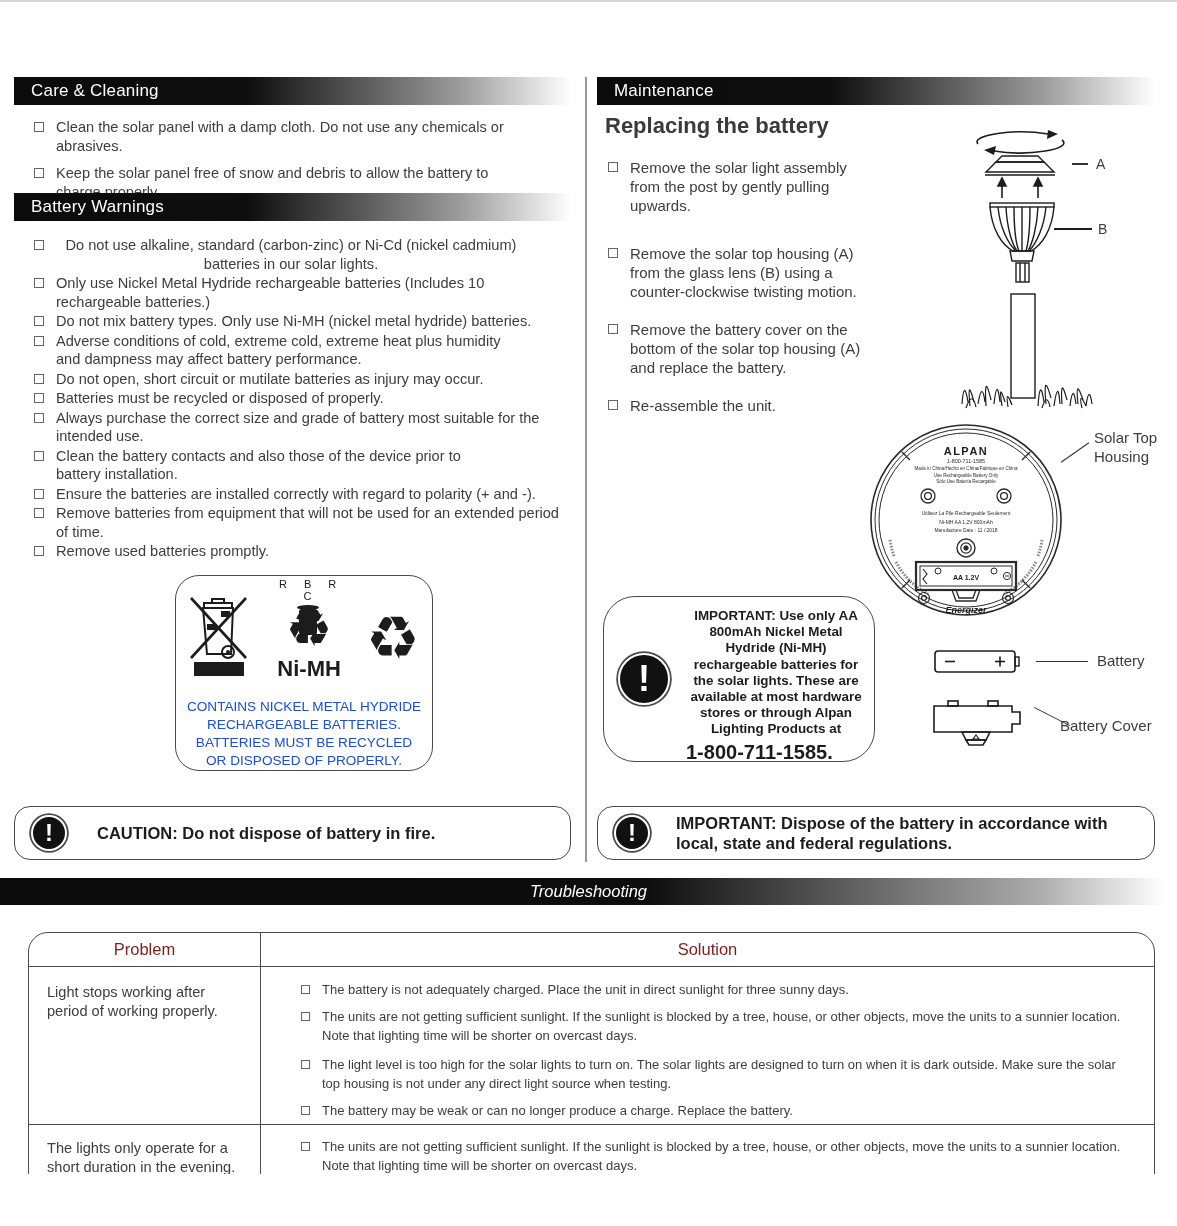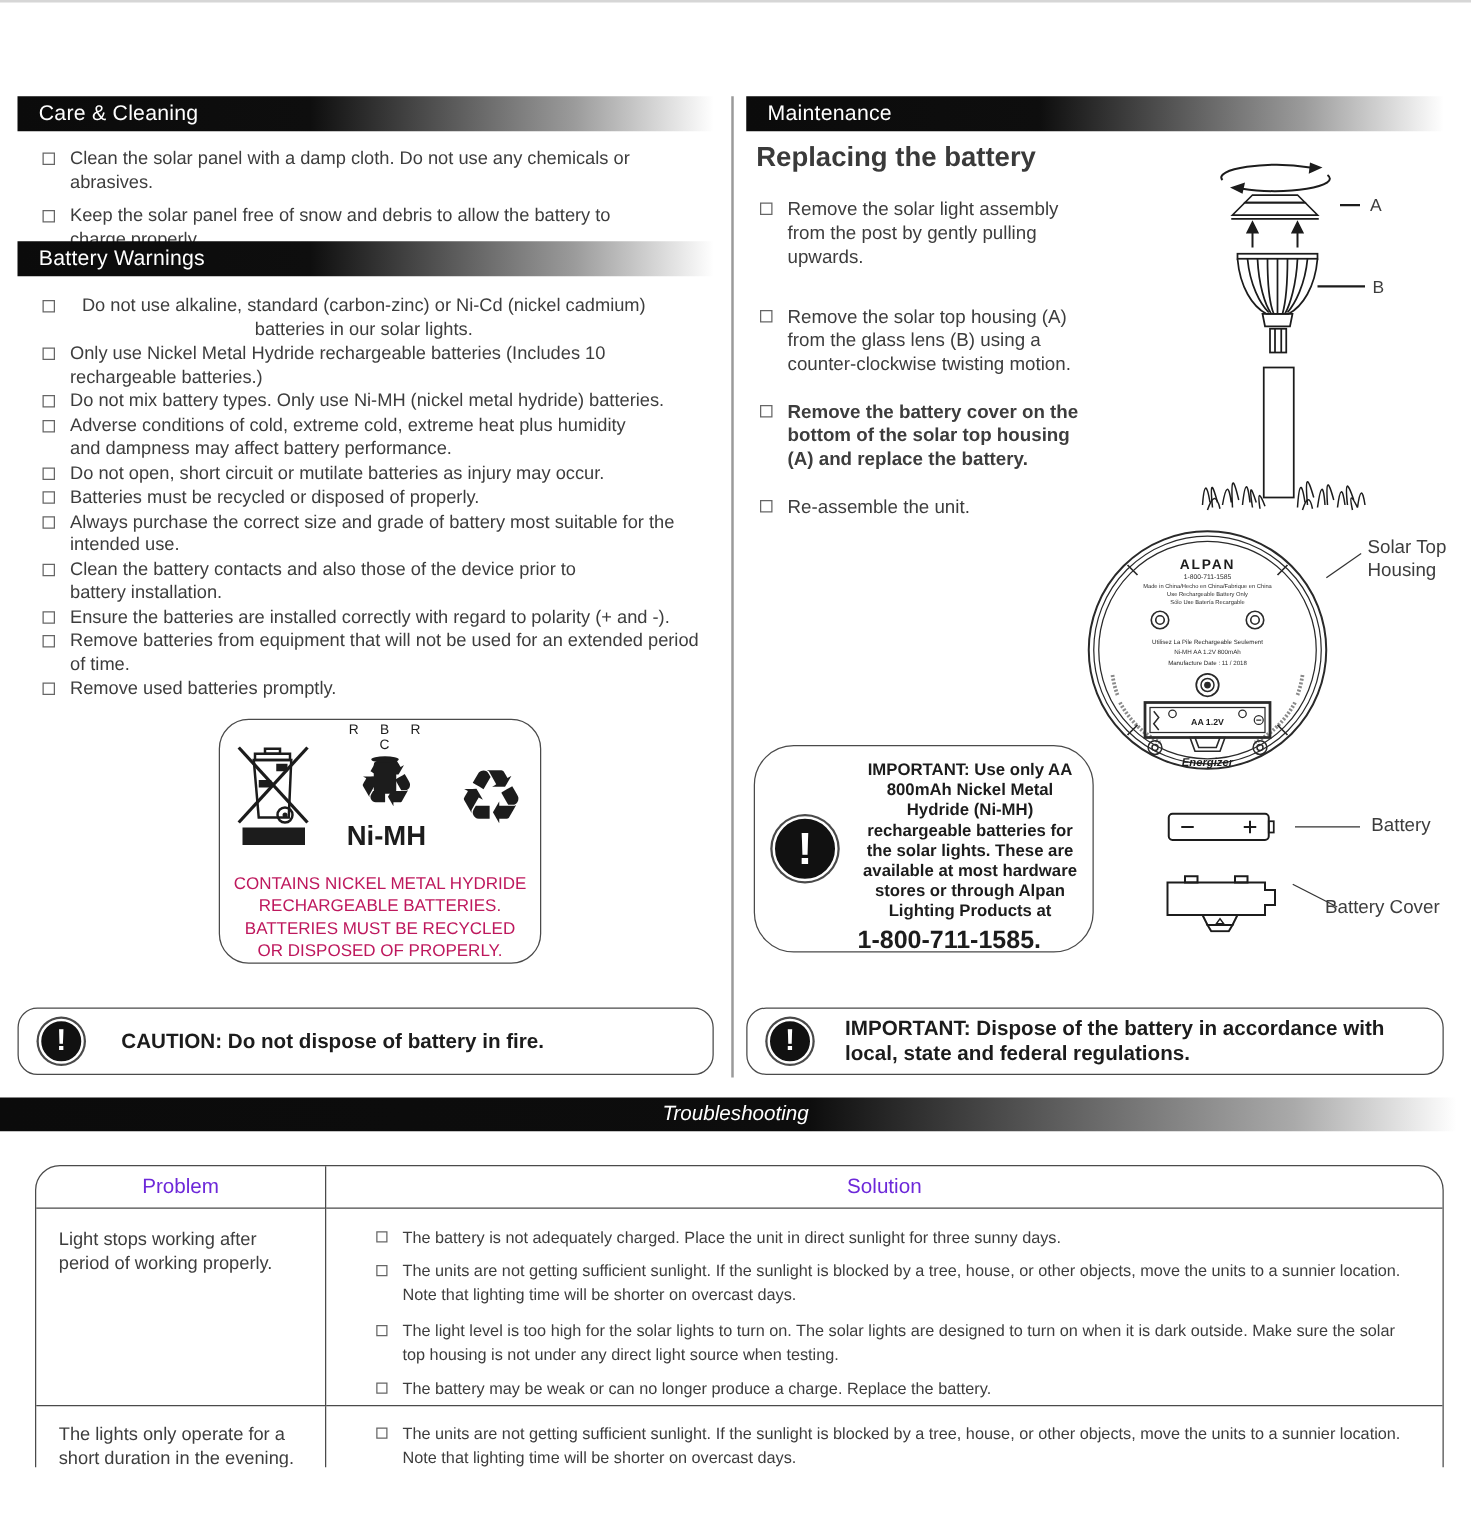--- a/index.html
+++ b/index.html
@@ -22,32 +22,32 @@
             display:flex;align-items:center;}
   .excl{border-radius:50%;background:#111;border:2px solid #fff;
         box-shadow:0 0 0 1.8px #4a4a4a;color:#fff;font-weight:bold;
         display:flex;align-items:center;justify-content:center;flex:0 0 auto;}
   .bold{font-weight:bold;color:#1c1c1c;}
   .lbl{position:absolute;font-size:15px;color:#3d3d3d;}
   .lline{position:absolute;border-top:1.6px solid #333;}
   .recbox{position:absolute;left:175px;top:575px;width:258px;height:196px;
           border:1.6px solid #4a4a4a;border-radius:24px;box-sizing:border-box;text-align:center;}
   .recrow{display:flex;justify-content:center;align-items:flex-end;gap:18px;margin-top:14px;height:92px;}
-  .rectext{font-size:13.6px;line-height:18px;color:#be185d;margin-top:8px;}
+  .rectext{font-size:13.6px;line-height:18px;color:#1d4ed8;margin-top:8px;}
   .recycle-glyph{font-size:52px;line-height:52px;color:#1c1c1c;font-family:"DejaVu Sans",sans-serif;}
   #tsbar{position:absolute;left:0;top:878px;width:1177px;height:27px;color:#fff;
          font-size:16.5px;text-align:center;padding-top:4px;box-sizing:border-box;
          background:linear-gradient(90deg,#0b0b0b 0%,#0d0d0d 55%,#aaa 88%,#fff 99%);font-style:italic;}
   #tstable{position:absolute;left:28px;top:932px;width:1127px;height:268px;
            border:1.6px solid #4a4a4a;border-radius:20px;box-sizing:border-box;
            display:grid;grid-template-columns:232px 1fr;grid-template-rows:34px 158px 1fr;}
   .cell{box-sizing:border-box;}
   .cb{border-bottom:1.4px solid #4a4a4a;}
   .cr{border-right:1.4px solid #4a4a4a;}
-  .thc{display:flex;align-items:center;justify-content:center;font-size:16.5px;color:#6d28d9;}
+  .thc{display:flex;align-items:center;justify-content:center;font-size:16.5px;color:#7f1d1d;}
   .prob{font-size:14.6px;line-height:19px;text-align:left;padding:16px 18px 0 18px;}
   .sols{padding:13px 18px 0 40px;}
   .sols .li{margin-bottom:8px;}
   .sols .li .sq{width:7px;height:7px;flex-basis:7px;margin-top:5px;}
   .sols .li .txt{font-size:13px;line-height:19px;}
   svg text{font-family:"Liberation Sans",sans-serif;}
 </style>
 </head>
 <body>
 
@@ -170,21 +170,21 @@
 
   <div class="list mnt" style="left:608px;top:158px;width:290px;">
     <div class="li">
         <span class="sq"></span>
         <span class="txt" style="max-width:250px;">Remove the solar light assembly from the post by gently pulling upwards.</span>
       </div>
     <div class="li" style="margin-bottom:19px;">
         <span class="sq"></span>
         <span class="txt" style="max-width:235px;">Remove the solar top housing (A) from the glass lens (B) using a counter-clockwise twisting motion.</span>
       </div>
-    <div class="li" style="margin-bottom:19px;font-weight:bold;">
+    <div class="li" style="margin-bottom:19px;">
         <span class="sq"></span>
         <span class="txt" style="max-width:235px;">Remove the battery cover on the bottom of the solar top housing (A) and replace the battery.</span>
       </div>
     <div class="li">
         <span class="sq"></span>
         <span class="txt">Re-assemble the unit.</span>
       </div>
   </div>
 
   <svg style="position:absolute;left:950px;top:112px;" width="170" height="300" viewBox="0 0 170 300">

